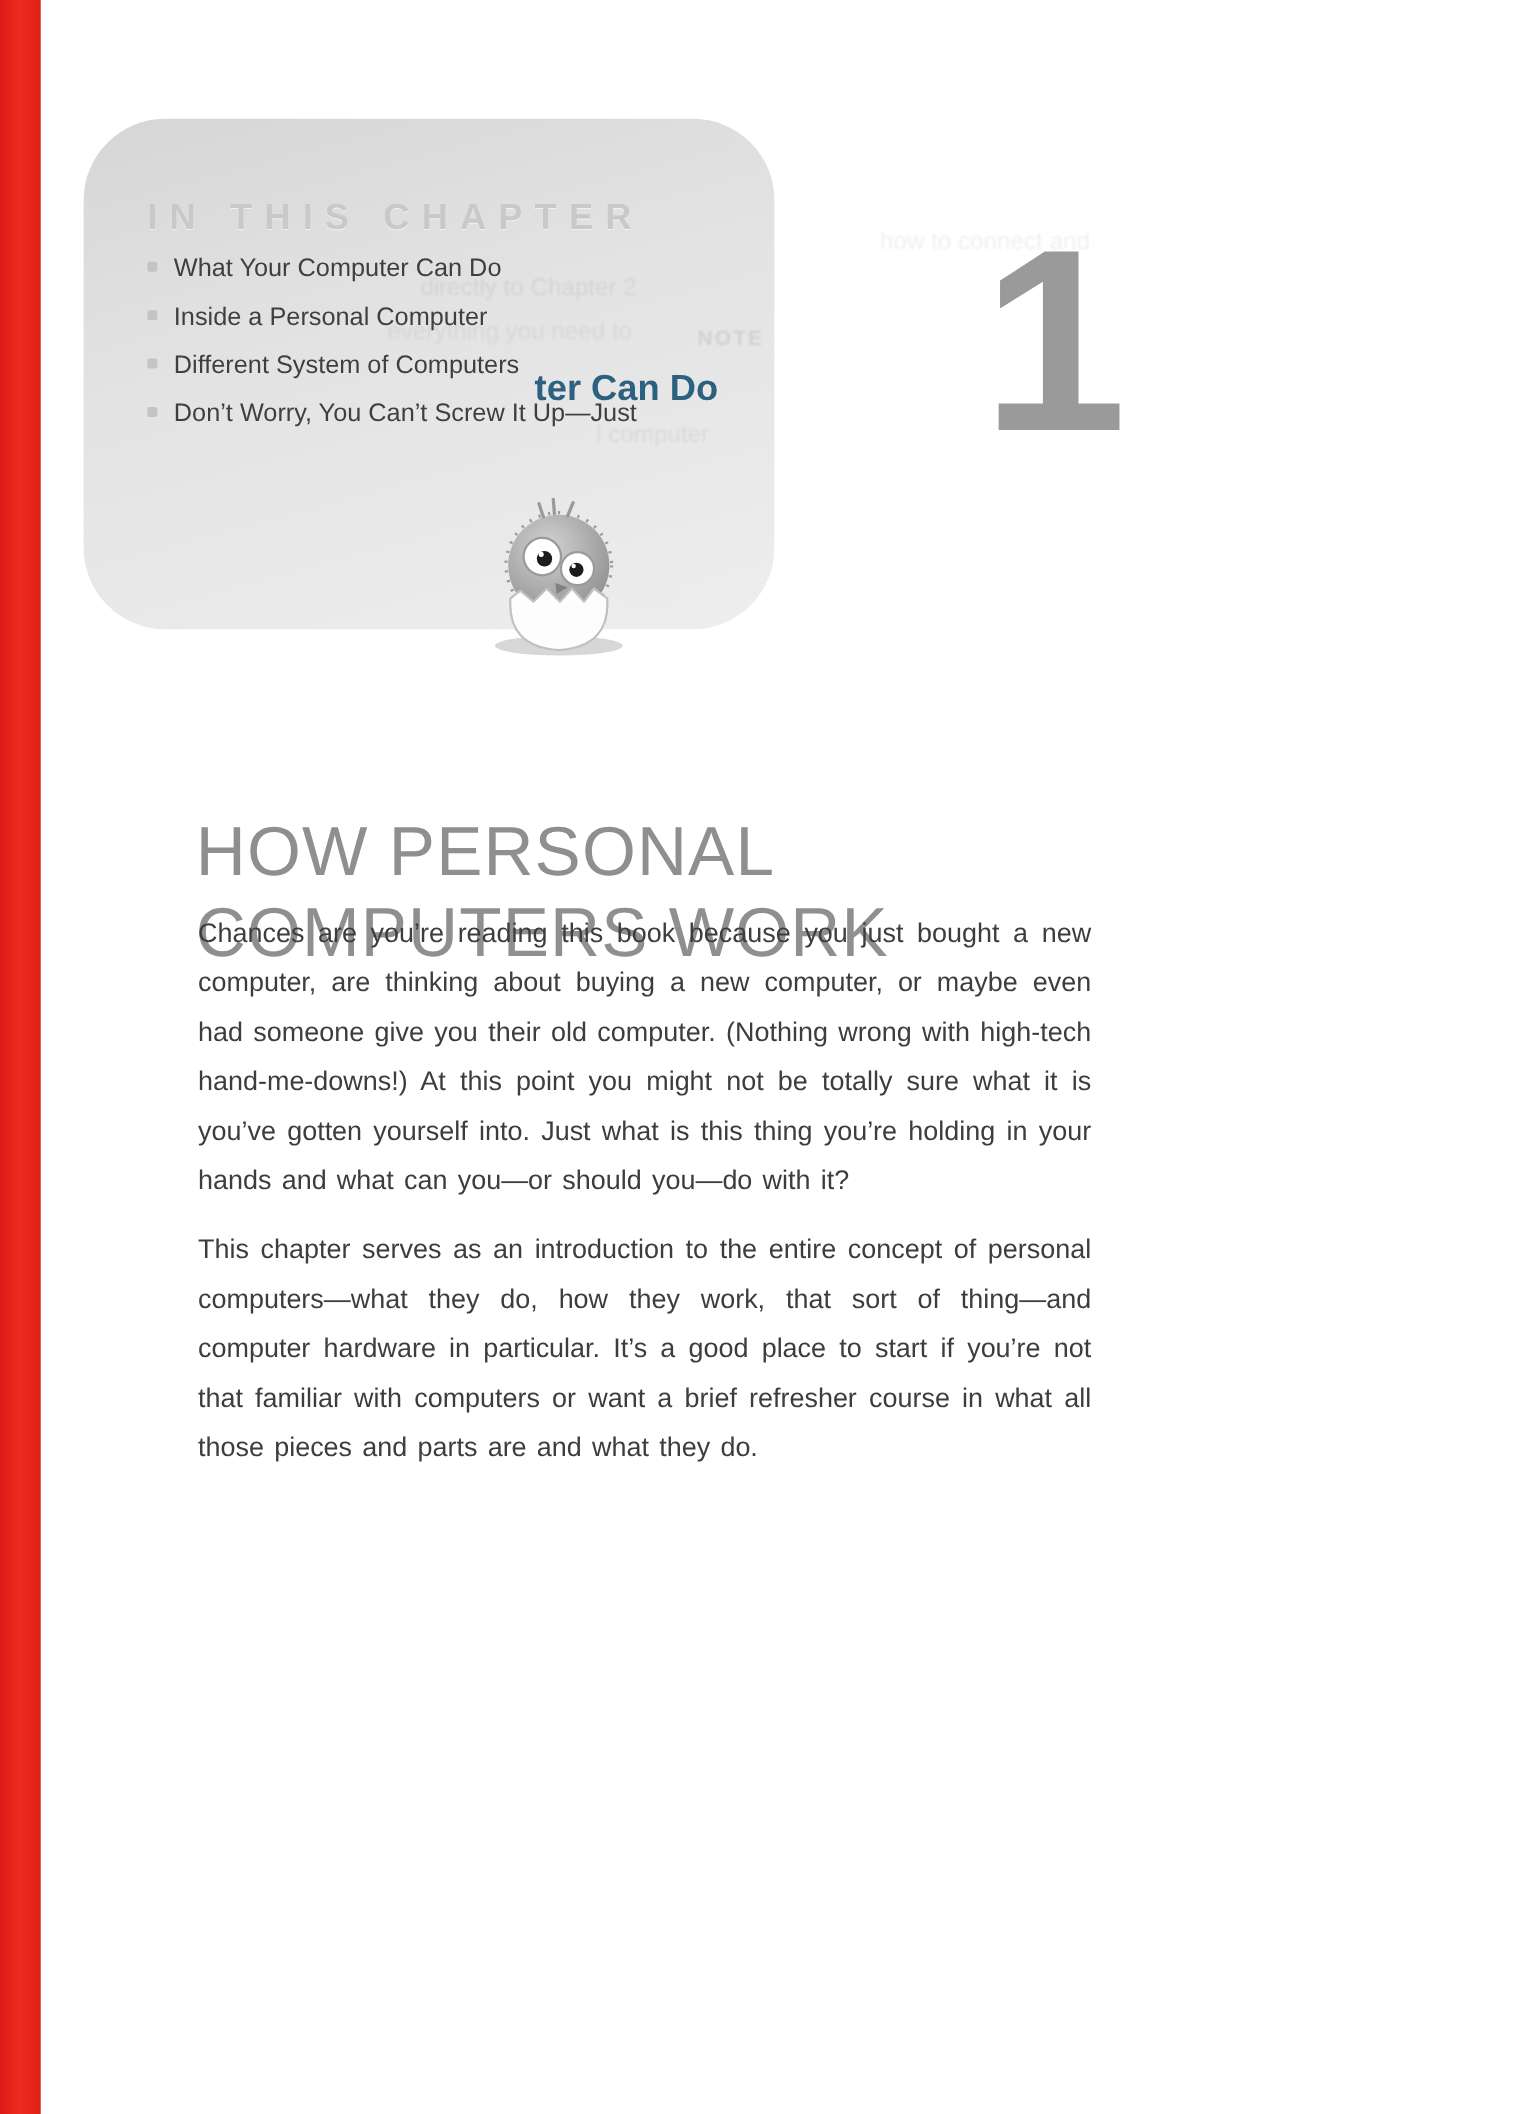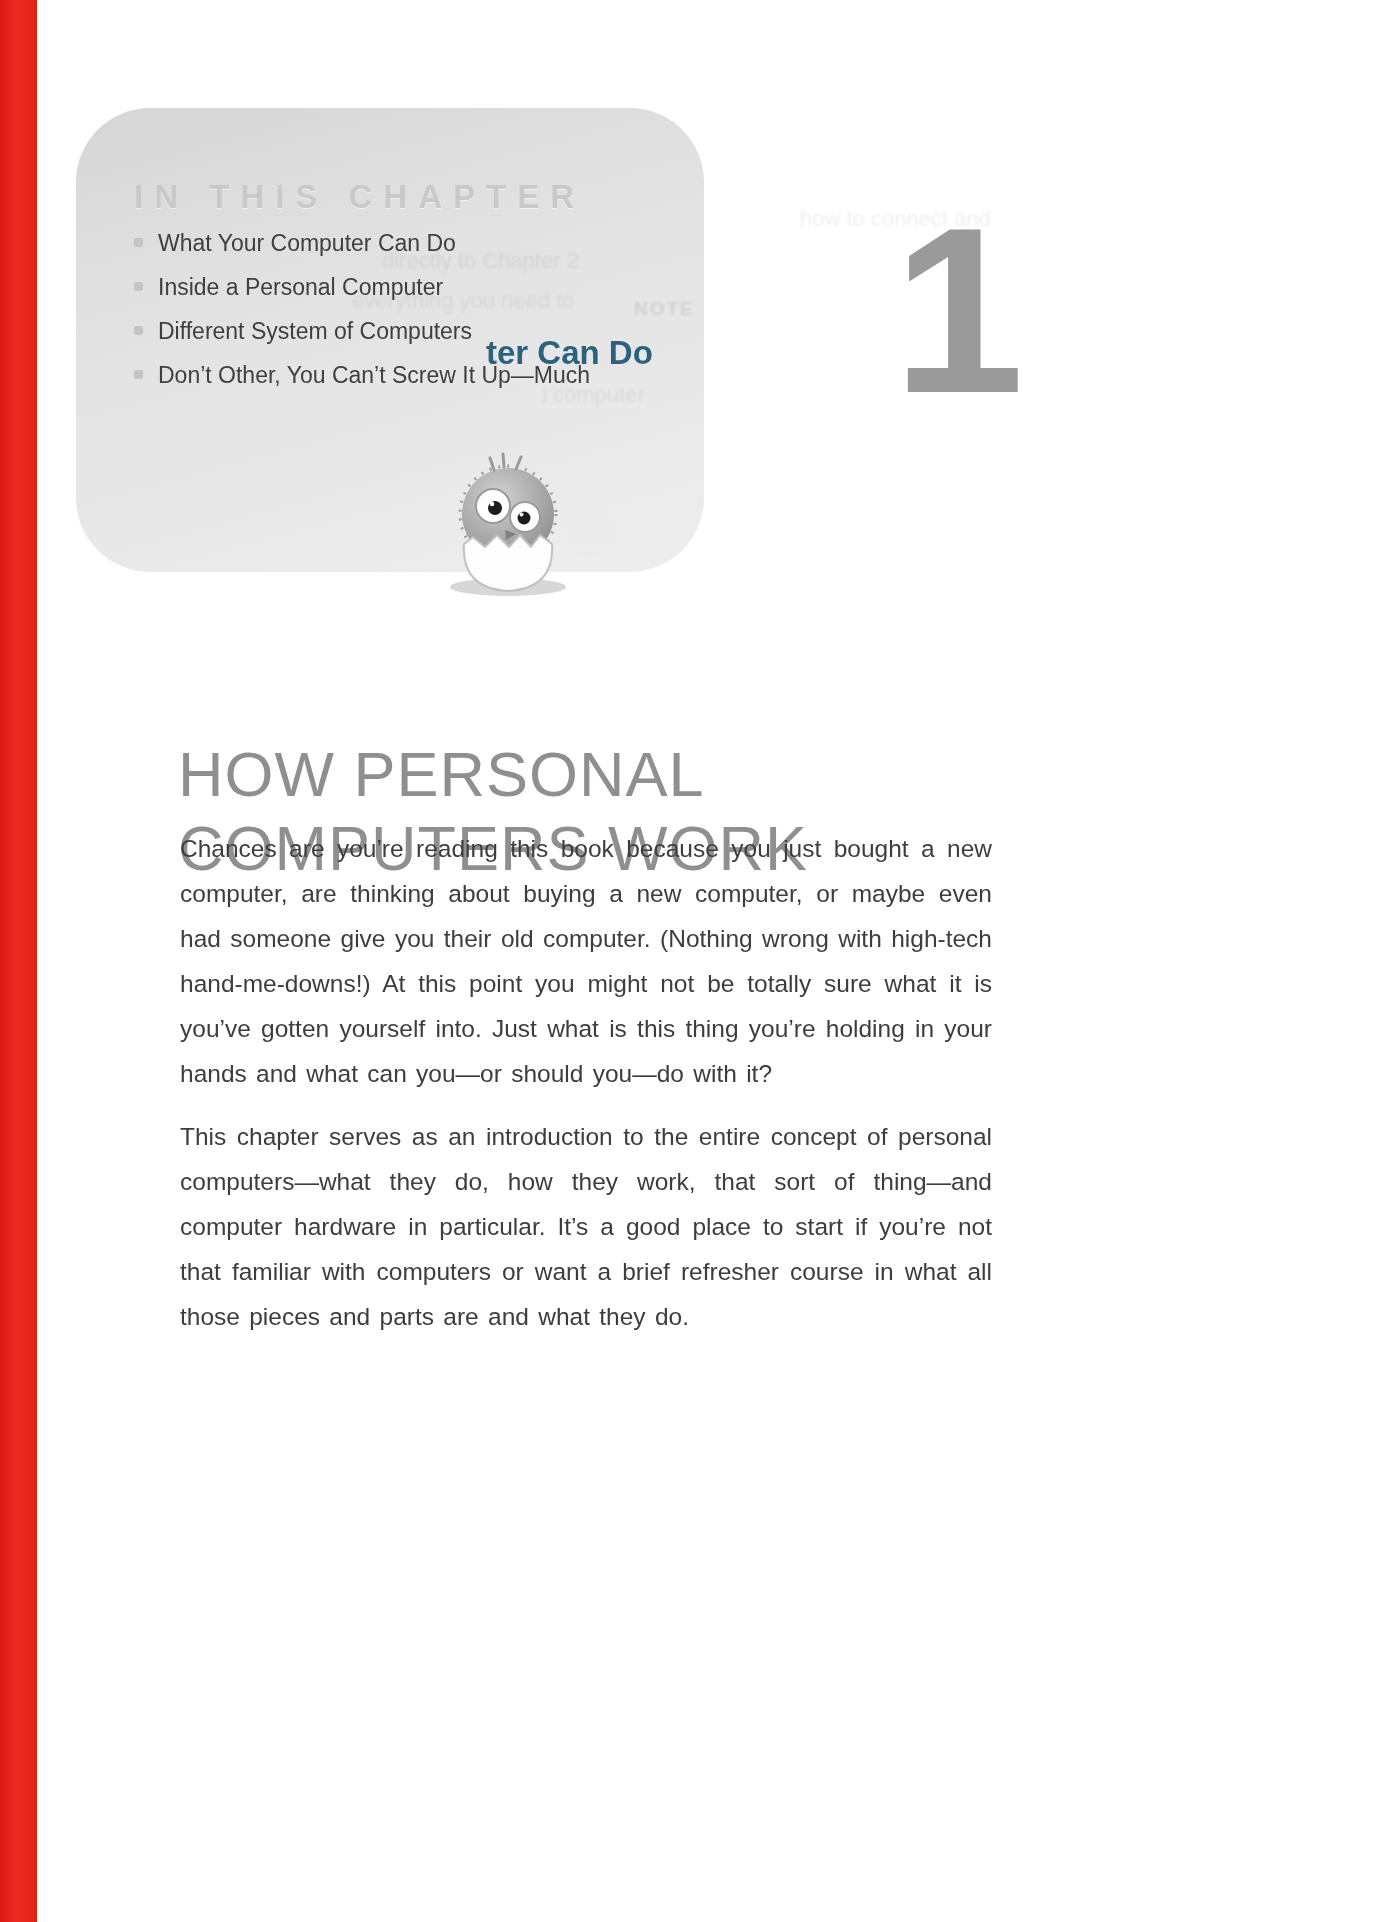--- a/index.html
+++ b/index.html
@@ -73,21 +73,21 @@
       <li>
         <span class="bullet"></span>
         <span>Inside a Personal Computer</span>
       </li>
       <li>
         <span class="bullet"></span>
         <span>Different System of Computers</span>
       </li>
       <li>
         <span class="bullet"></span>
-        <span>Don’t Other, You Can’t Screw It Up—Much</span>
+        <span>Don’t Worry, You Can’t Screw It Up—Just</span>
       </li>
     </ul>
   </div>
 
   <div class="ghost g0">how to connect and</div>
   <div class="ghost g1">directly to Chapter 2</div>
   <div class="ghost g2">everything you need to</div>
   <div class="ghost g3">NOTE</div>
   <div class="ghost g4">ter Can Do</div>
   <div class="ghost g5">l computer</div>

